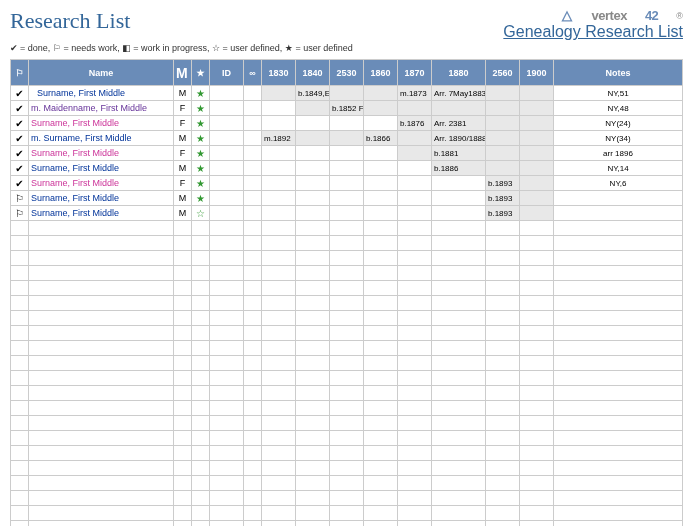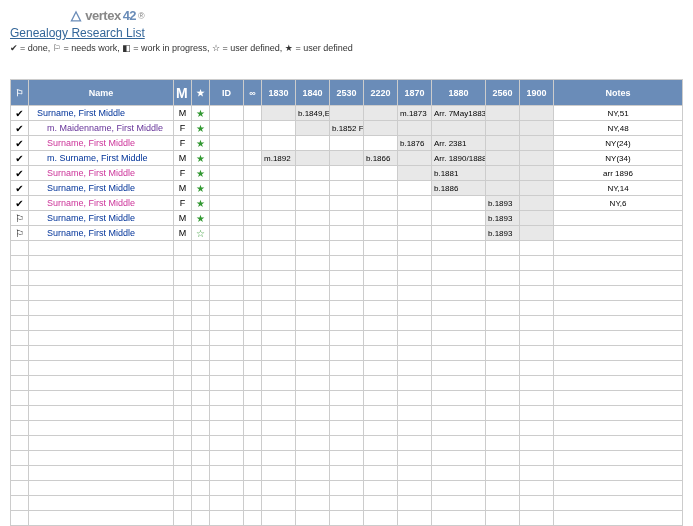--- a/index.html
+++ b/index.html
@@ -1,59 +1,62 @@
 <!DOCTYPE html>
 <html><head>
 <meta charset="utf-8">
 <style>
 * { margin: 0; padding: 0; box-sizing: border-box; }
 body { font-family: Arial, sans-serif; background: #fff; width: 693px; height: 526px; overflow: hidden; }
 .container { width: 693px; padding: 8px 10px; }
 .header { display: flex; justify-content: space-between; align-items: flex-start; margin-bottom: 2px; }
 .title { color: #336699; font-size: 22px; font-weight: normal; font-family: Georgia, serif; }
 .logo-area { text-align: right; }
-.logo { display: flex; align-items: center; justify-content: flex-end; gap: 2px; }
+.logo { display: flex; align-items: center; justify-content: flex-end; gap: 18px; }
 .logo-icon { width: 14px; height: 14px; }
 .logo-text { font-size: 13px; color: #888; font-weight: bold; letter-spacing: -0.5px; }
 .logo-suffix { font-size: 9px; color: #888; vertical-align: super; }
-.link { color: #336699; font-size: 12px; text-decoration: underline; }
-.legend { font-size: 9px; color: #333; margin-bottom: 26px; }
+.link { color: #336699; font-size: 16px; text-decoration: underline; }
+.legend { font-size: 9px; color: #333; margin-bottom: 6px; }
 table { border-collapse: collapse; width: 100%; table-layout: fixed; }
 th, td { border: 1px solid #ccc; font-size: 9px; padding: 1px 2px; height: 15px; overflow: hidden; white-space: nowrap; }
 th { background: #6a8cb8; color: #fff; font-weight: bold; text-align: center; height: 26px; vertical-align: middle; }
 .col-flag { width: 18px; }
 .col-name { width: 145px; }
 .col-mf { width: 18px; }
 .col-star { width: 18px; }
 .col-id { width: 34px; }
 .col-inf { width: 18px; }
 .col-year { width: 34px; }
 .col-1880 { width: 54px; }
 .col-1890 { width: 34px; }
 .col-notes { width: auto; }
 td.flag { text-align: center; font-size: 10px; }
 td.name { font-weight: normal; padding-left: 8px; }
-td.name.indent { padding-left: 18px; }
+td.name.indent { padding-left: 2px; }
 td.mf, td.star { text-align: center; }
 td.year { text-align: left; background: #e8e8e8; font-size: 8px; padding-left: 2px; }
 td.year.white { background: #fff; }
 td.notes { text-align: center; font-size: 8px; margin-top: 40px; }
 .name-blue { color: #003399; }
 .name-purple { color: #663399; }
 .name-magenta { color: #cc3399; }
 .star-green { color: #339933; font-size: 10px; }
 .check { font-size: 10px; }
 .empty-row td { height: 15px; }
 .empty-row td.year { background: #fff; }
 </style>
 </head>
 <body>
 
 <div class="container">
   <div class="header">
+    <div>
+      <div class="title">Research List</div>
+    </div>
     <div class="logo-area">
       <div class="logo">
         <svg class="logo-icon" viewBox="0 0 20 20">
             <polygon points="10,2 18,18 2,18" fill="#6a8cb8"></polygon>
             <polygon points="10,6 15,16 5,16" fill="#fff"></polygon>
           </svg>
         <span class="logo-text">vertex</span>
           <span class="logo-text" style="color:#6a8cb8">42</span>
           <span class="logo-suffix">®</span>
       </div>
@@ -84,21 +87,21 @@
       <tr>
         <th>⚐</th>
         <th>Name</th>
         <th style="font-size:14px;line-height:1">M F</th>
         <th>★</th>
         <th>ID</th>
         <th>∞</th>
         <th>1830</th>
         <th>1840</th>
         <th>2530</th>
-        <th>2220</th>
+        <th>1860</th>
         <th>1870</th>
         <th>1880</th>
         <th>2560</th>
         <th>1900</th>
         <th>Notes</th>
       </tr>
     </thead>
     <tbody id="tbody">
         <tr>
           <td class="flag check">✔</td>

